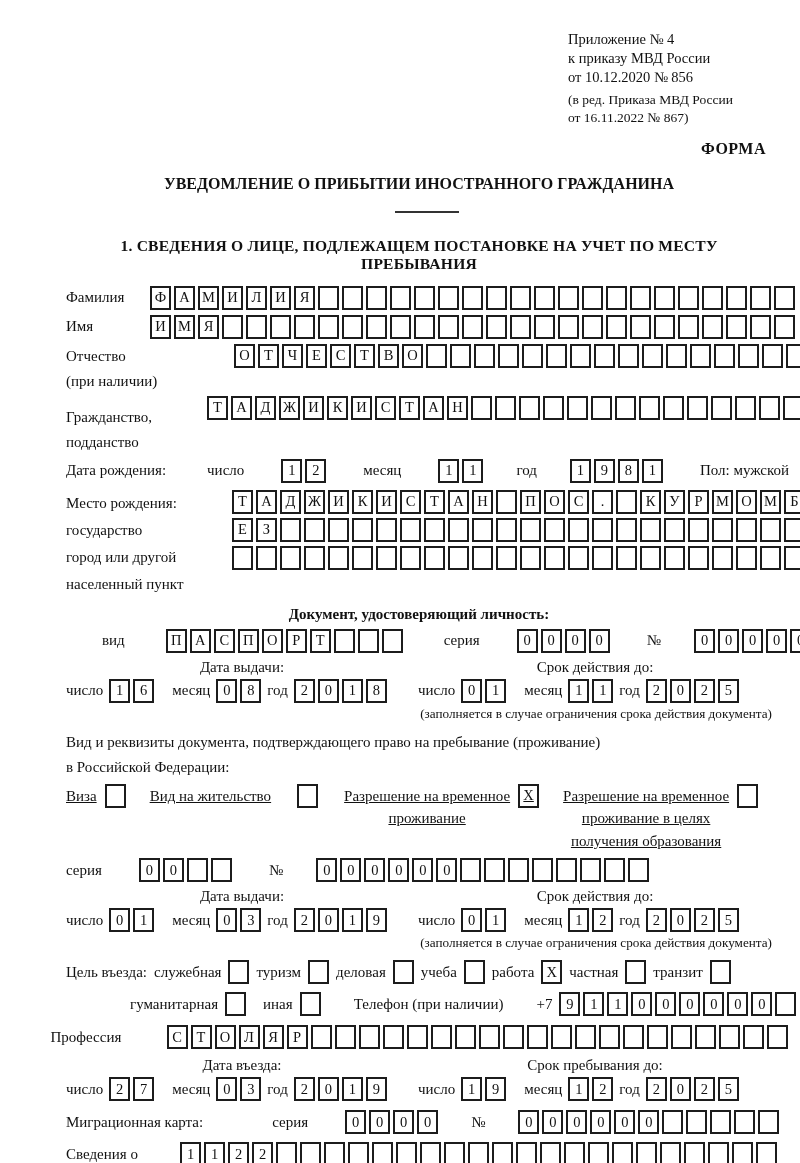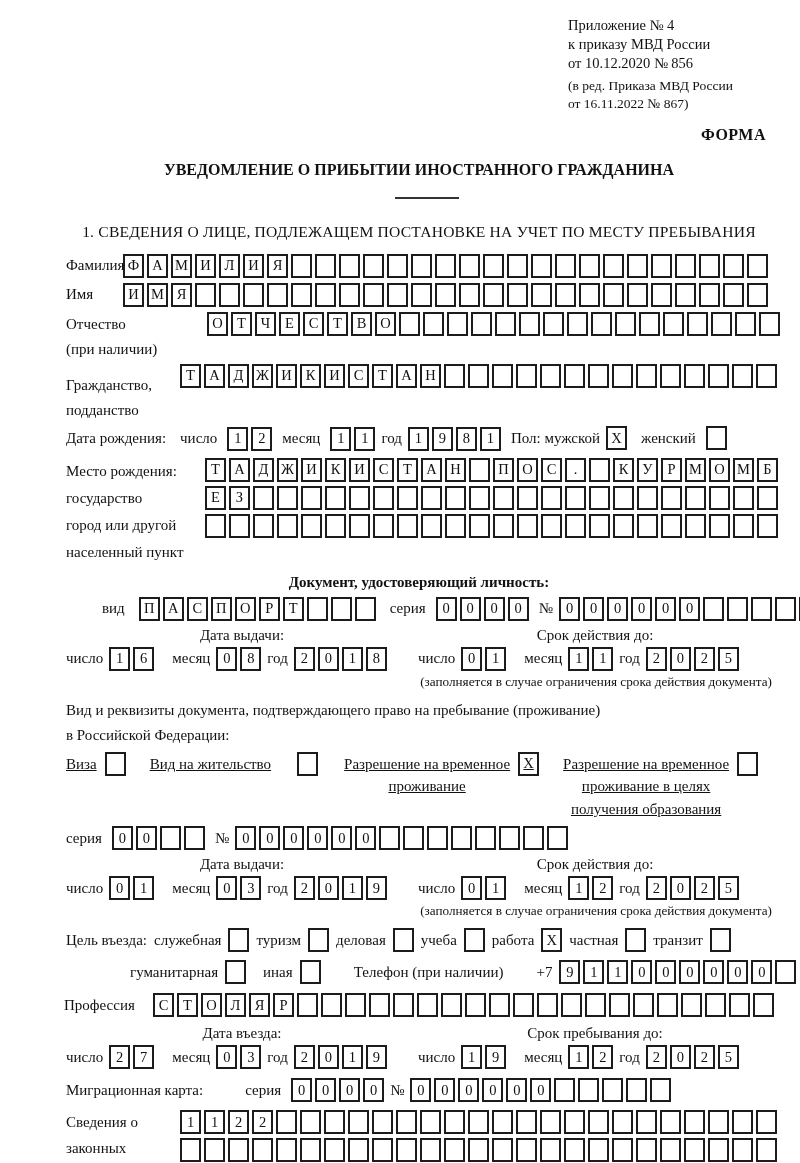--- a/index.html
+++ b/index.html
@@ -1,31 +1,31 @@
 <!DOCTYPE html>
 <html lang="ru"><head>
 <meta charset="utf-8">
 <style>
   html,body{margin:0;padding:0;background:#ffffff;}
   body{width:800px;height:1163px;overflow:hidden;color:#111;
        font-family:"Liberation Serif","DejaVu Serif",serif;}
-  .page{box-sizing:border-box;width:800px;height:1046px;padding:16px 28px 0 66px;position:relative;}
+  .page{box-sizing:border-box;width:800px;height:1046px;padding:30px 28px 0 66px;position:relative;}
 
   
   .hdr{margin-left:502px;font-size:14.5px;line-height:1.32;}
   .hdr-sub{margin-left:502px;font-size:13.5px;line-height:1.3;margin-top:4px;}
   .form-label{text-align:right;font-weight:bold;font-size:16px;margin:14px 6px 0 0;letter-spacing:.5px;}
 
   
   .title{ text-align:center;font-weight:bold;font-size:16px;line-height:1.45;margin-top:14px;}
   .blank-line{display:inline-block;width:64px;border-bottom:2.5px solid #333;height:12px;margin-left:16px;}
-  .sec-head{font-weight:normal;font-size:15.6px;margin-top:18px;text-align:center;letter-spacing:.2px;}
+  .sec-head{font-weight:bold;font-size:15.6px;margin-top:18px;text-align:center;letter-spacing:.2px;}
 
   
-  .frow{display:flex;align-items:center;margin-top:5px;}
+  .frow{display:flex;align-items:center;margin-top:5px;gap:27px;}
   .frow.top{align-items:flex-start;}
   .lbl{font-size:15px;white-space:nowrap;}
   .lbl2{font-size:15px;line-height:25px;}
   .cells{display:inline-flex;gap:3px;flex-wrap:nowrap;}
   .cell{box-sizing:border-box;width:21px;height:24px;border:2px solid #1c1c1c;
         display:inline-flex;align-items:center;justify-content:center;
         font-size:14.5px;background:#fff;flex:0 0 auto;}
   .w57{width:57px;flex:0 0 57px;}
   .w89{width:89px;flex:0 0 89px;}
   .w114{width:114px;flex:0 0 114px;margin-top:9px;}

